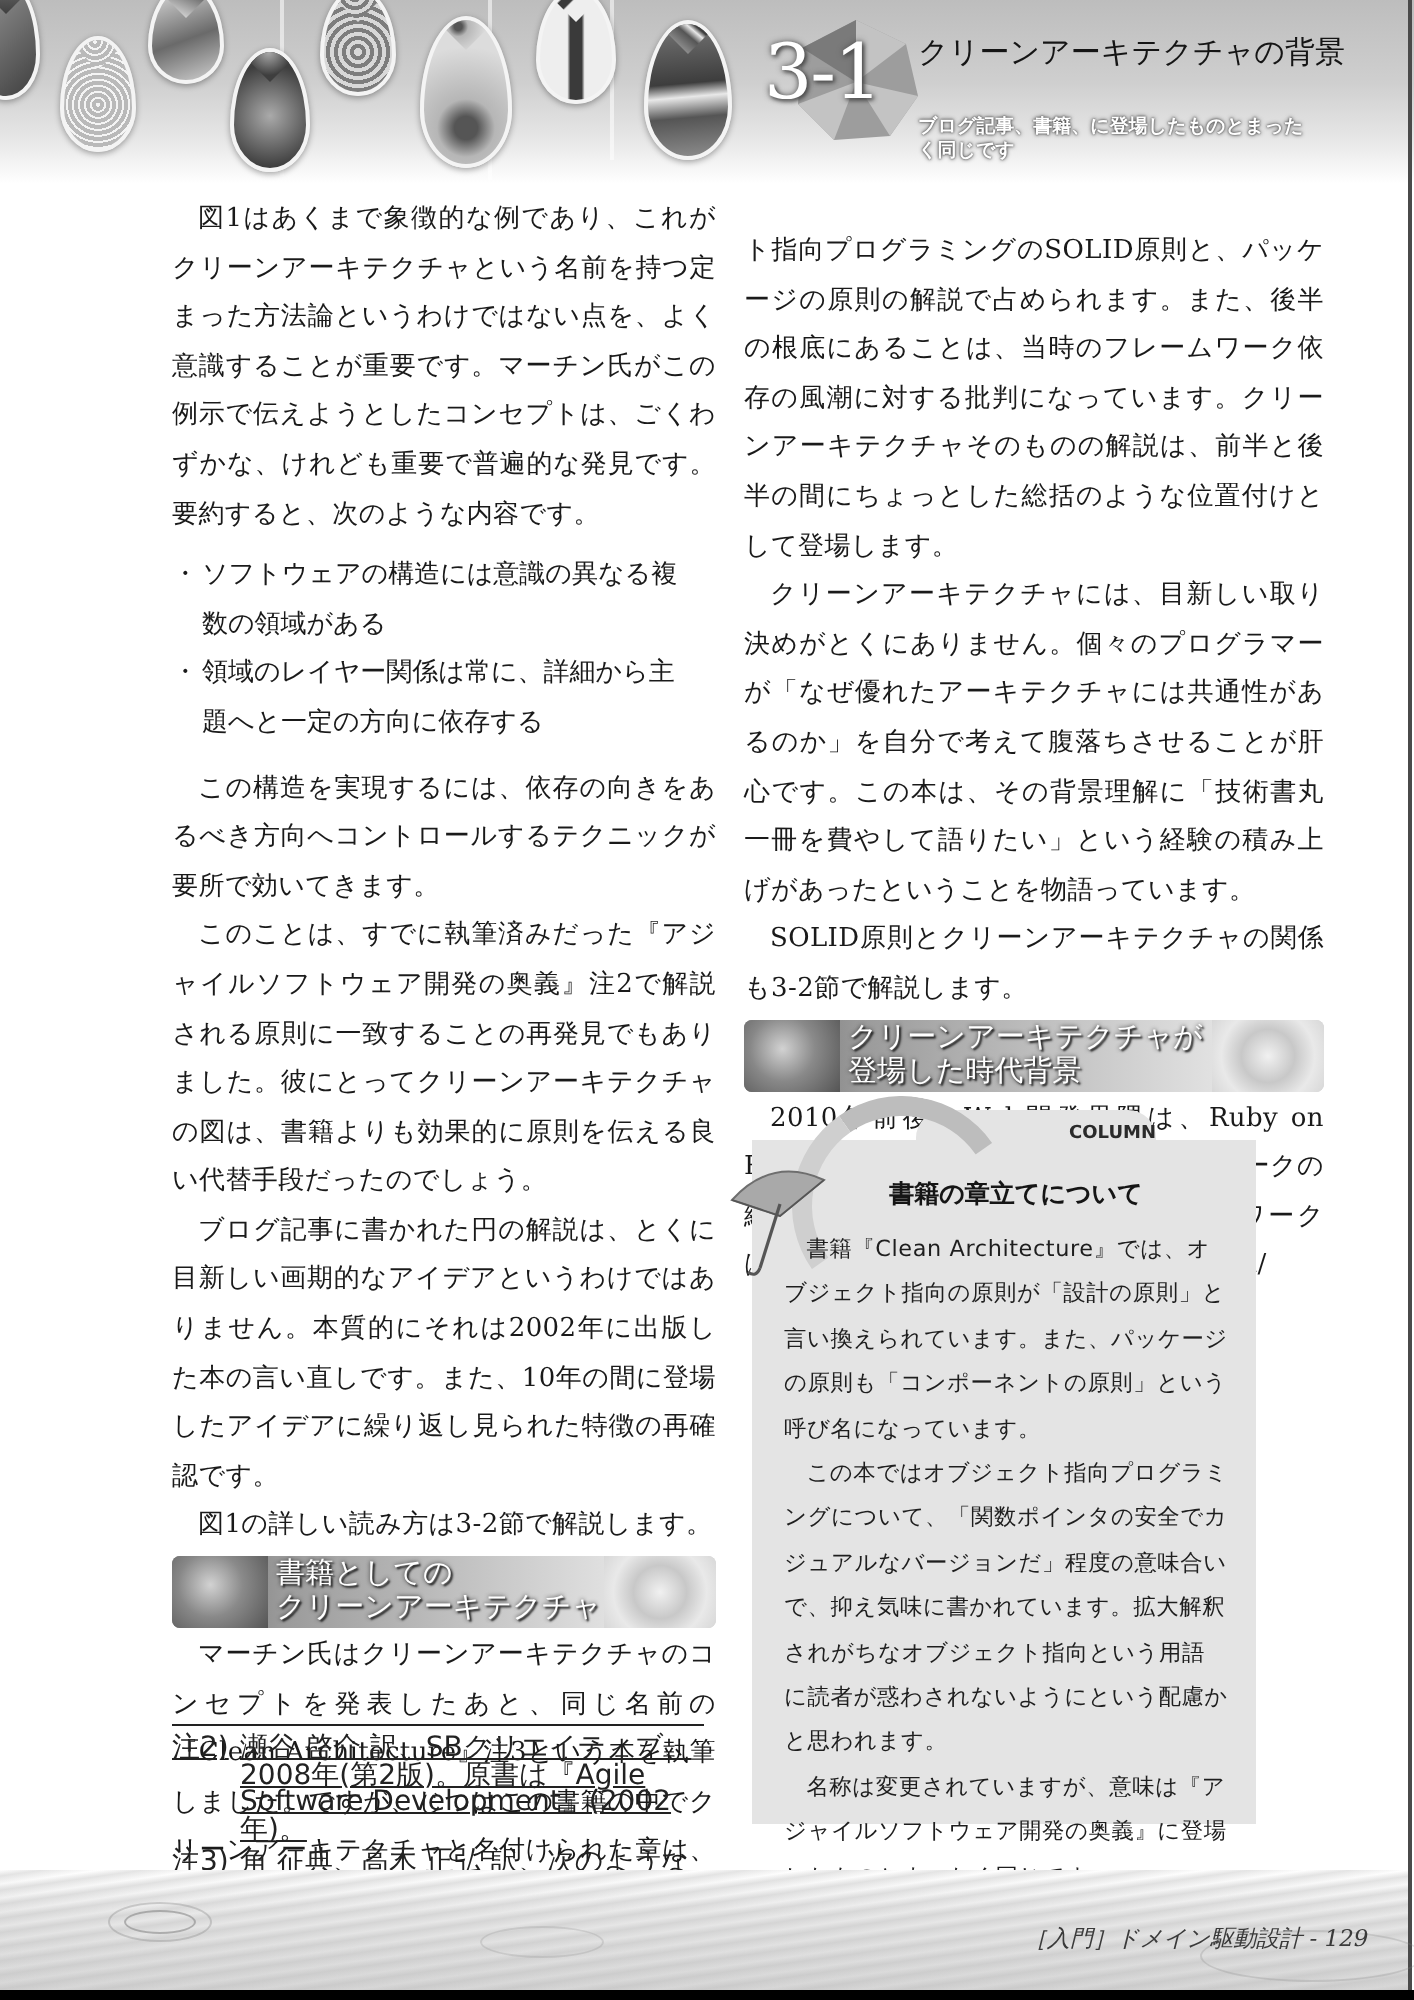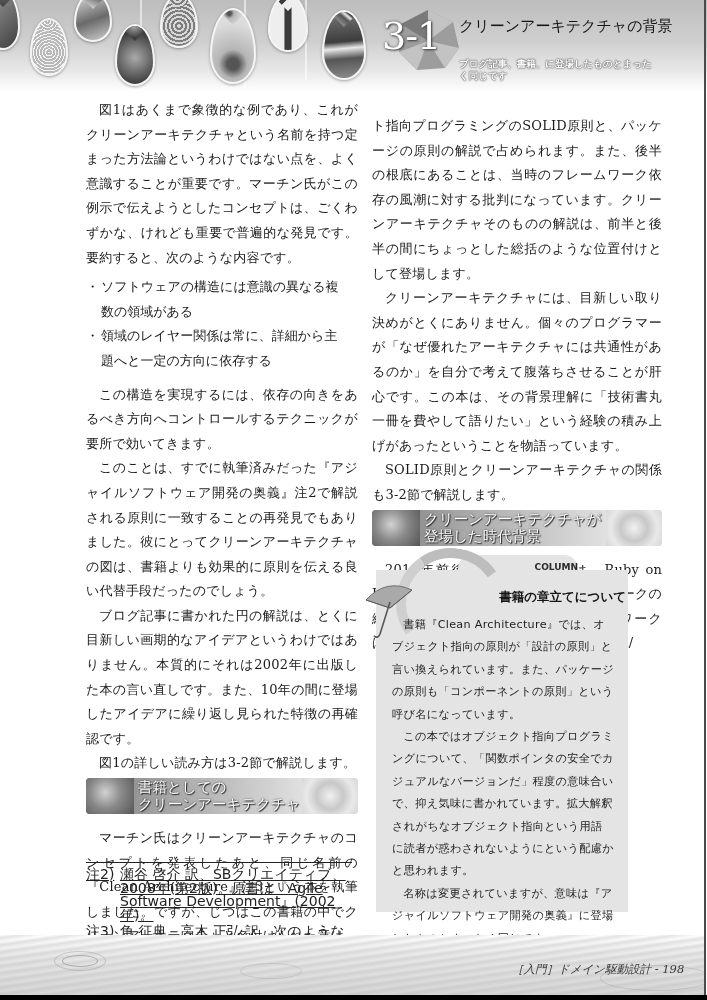--- a/index.html
+++ b/index.html
@@ -64,21 +64,21 @@
     text-align: justify; letter-spacing: 0.2px;
   }
   p.body.cont { text-indent: 0; margin-top: 16px; }
   ul.bullets { list-style: none; margin: 6px 16px 8px 0; padding: 0; font-family: Liberation Mono, monospace; }
   ul.bullets li {
     font-size: 13px; line-height: 24.6px; padding-left: 1.15em; text-indent: -1.15em;
   }
   ul.bullets li .dot { display: inline-block; width: 1.15em; text-indent: 0; }
 
   .subhead {
-    position: relative; height: 36px; margin: 2px 0 12px 0;
+    position: relative; height: 36px; margin: 2px 0 2px 0;
     background: linear-gradient(90deg, #6b6b6b 0%, #9a9a9a 20%, #c9c9c9 60%, #e6e6e6 85%, #d0d0d0 100%);
     border-radius: 4px;
     overflow: hidden;
   }
   .subhead .blob-l {
     position: absolute; left: 0; top: 0; width: 48px; height: 36px;
     background: radial-gradient(circle at 40% 40%, #dcdcdc 0%, #8a8a8a 45%, #4e4e4e 100%);
     opacity: 0.9;
   }
   .subhead .blob-r {
@@ -120,21 +120,21 @@
     position: absolute; left: 396px; top: 548px; width: 90px; height: 90px;
     border-radius: 50%;
     border: 10px solid transparent;
     border-top-color: #bdbdbd; border-left-color: #cfcfcf;
     transform: rotate(10deg);
   }
   .umbrella {
     position: absolute; left: 364px; top: 578px; width: 52px; height: 62px;
   }
   .column-title {
-    position: absolute; left: 390px; top: 589px; width: 236px; text-align: right;
+    position: absolute; left: 390px; top: 589px; width: 236px; text-align: center;
     font-family: "DejaVu Sans", sans-serif; font-size: 12.5px; font-weight: bold; color: #151515;
   }
   .column-body {
     position: absolute; left: 392px; top: 614px; width: 222px;
     font-family: "DejaVu Sans", sans-serif; color: #1e1e1e;
   }
   .column-body p { margin: 0; font-size: 11.2px; line-height: 22.4px; text-indent: 1em; letter-spacing: 0.3px; }
 
   
   .footer-water {
@@ -257,15 +257,15 @@
       <span class="text">角 征典、高木 正弘 訳、次のような内容です、2018年。原書は2017年。</span>
     </div>
   </div>
 
   <div class="footer-water">
     <div class="ripple" style="left:62px;top:20px;width:34px;height:10px;"></div>
     <div class="ripple" style="left:54px;top:16px;width:50px;height:18px;opacity:0.6;"></div>
     <div class="ripple" style="left:240px;top:28px;width:60px;height:14px;opacity:0.4;"></div>
     <div class="ripple" style="left:600px;top:30px;width:110px;height:24px;opacity:0.45;"></div>
   </div>
-  <div class="running-title">［入門］ドメイン駆動設計 - 198</div>
+  <div class="running-title">［入門］ドメイン駆動設計 - 129</div>
   <div class="bottom-strip"></div>
 </div>
 
 </body></html>

